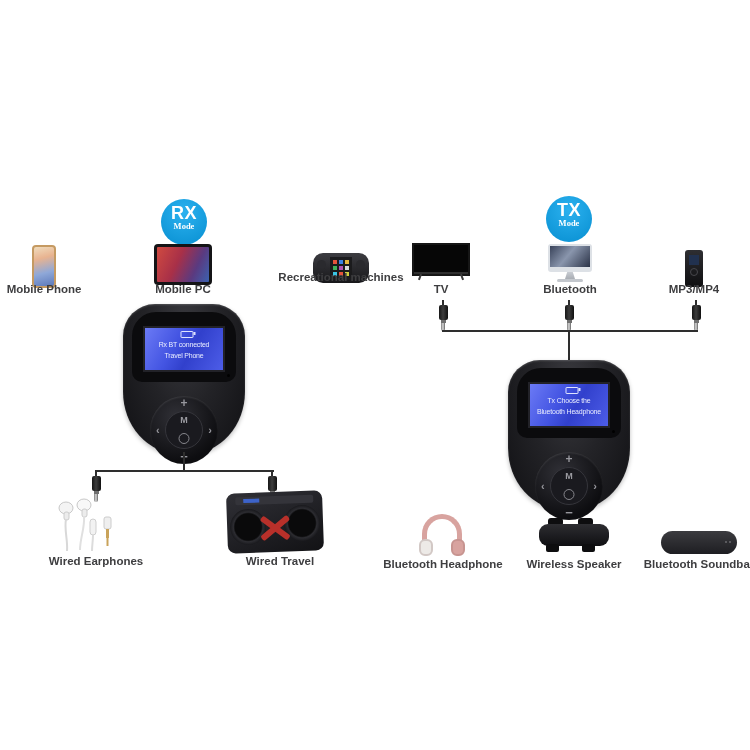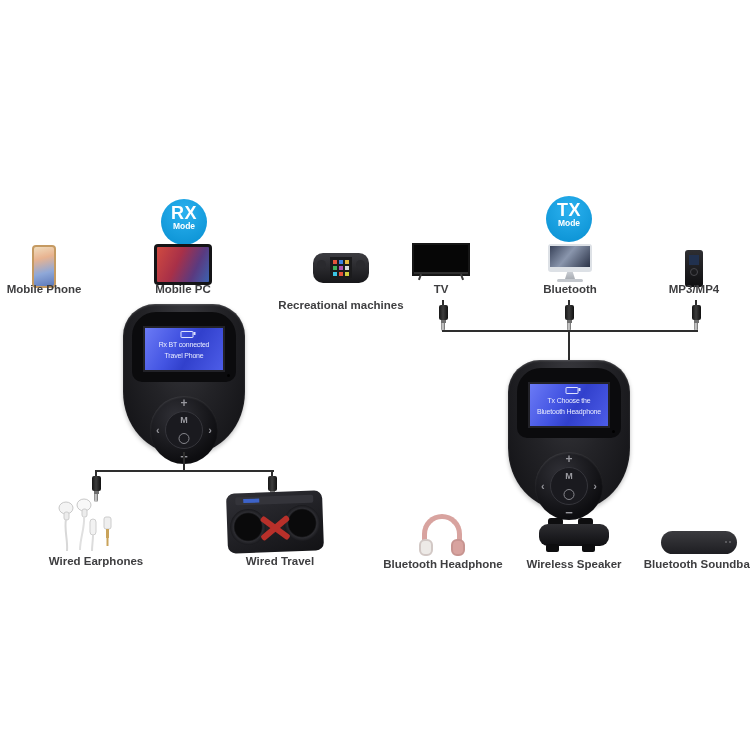--- a/index.html
+++ b/index.html
@@ -8,21 +8,21 @@
 
   
   .lbl{position:absolute;width:170px;transform:translateX(-50%);text-align:center;
        font-size:11.5px;font-weight:bold;color:#3e3e40;letter-spacing:0;}
 
   
   .mode-badge{position:absolute;width:46px;height:46px;border-radius:50%;
       background:radial-gradient(circle at 50% 30%,#2bb1ef,#1097d8 75%);
       color:#fff;text-align:center;transform:translateX(-50%);}
   .mode-badge .big{font-size:18px;font-weight:bold;letter-spacing:.5px;padding-top:6px;line-height:17px;}
-  .mode-badge .small{font-size:8.5px;font-weight:bold;line-height:9px;}
+  .mode-badge .small{font-size:8.5px;font-weight:bold;line-height:9px;font-family:Liberation Serif, serif;}
 
   
   .hline,.vline{position:absolute;background:#2e2e2e;}
   .hline{height:2px;}
   .vline{width:2px;}
   .jack{position:absolute;width:10px;transform:translateX(-50%);}
   .jack .jbody{width:9px;height:15px;margin:0 auto;border-radius:2px;
       background:linear-gradient(90deg,#161616,#3d3d3d 45%,#101010);}
   .jack .jcollar{width:5px;height:3px;margin:0 auto;background:#6f6f6f;}
   .jack .jtip{width:4px;height:8px;margin:0 auto;border-radius:0 0 2px 2px;
@@ -155,21 +155,21 @@
   <div class="tablet-ic" style="left:154px;top:244px;">
       <div class="scr"></div>
     </div>
   <div class="lbl" style="left:183px;top:283px;">Mobile PC</div>
 
   <div class="gamepad-ic" style="left:313px;top:253px;">
     <div class="gp-scr">
         <div class="gp-dots"></div>
       </div>
   </div>
-  <div class="lbl" style="left:341px;top:299px;">Recreational machines</div>
+  <div class="lbl" style="left:341px;top:271px;">Recreational machines</div>
 
   <div class="bt-device" style="left:123px;top:304px;">
     <div class="bt-body"></div>
     <div class="bt-bezel"></div>
     <div class="bt-screen">
       <div class="bt-batt">
           <i></i>
         </div>
       <div class="lcd-line1">Rx BT connected</div>
       <div class="lcd-line2">Travel Phone</div>

